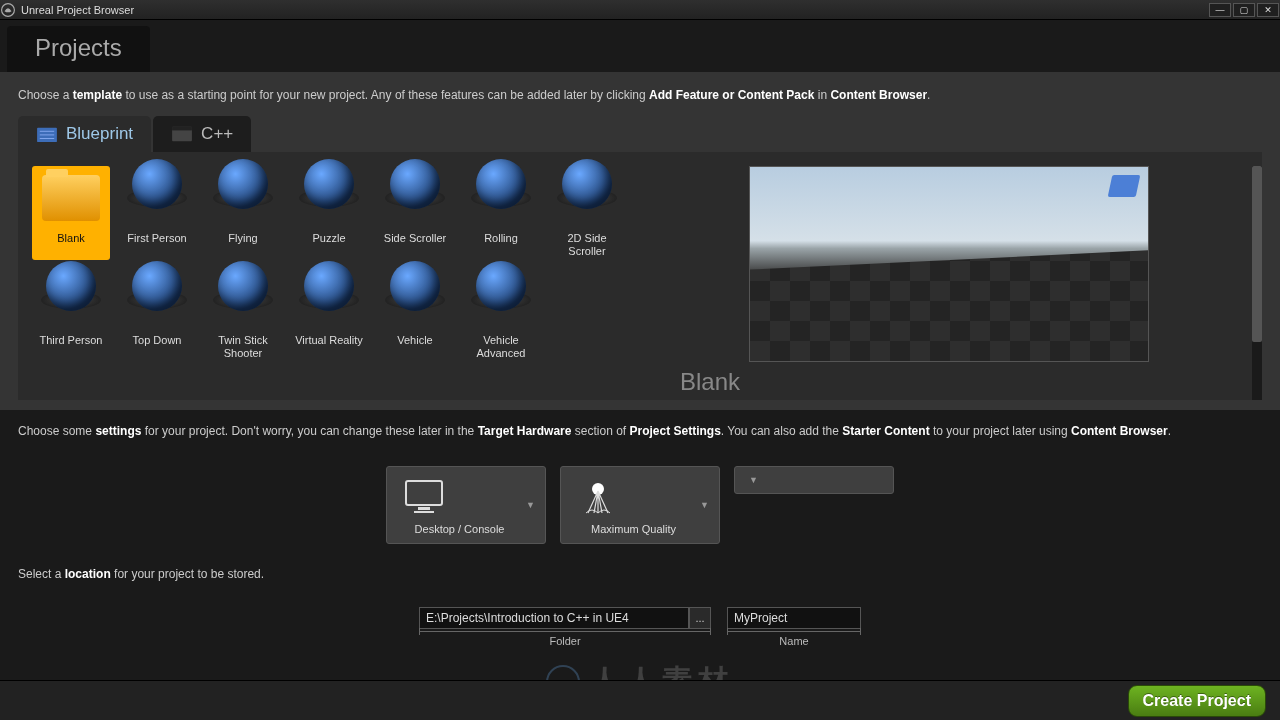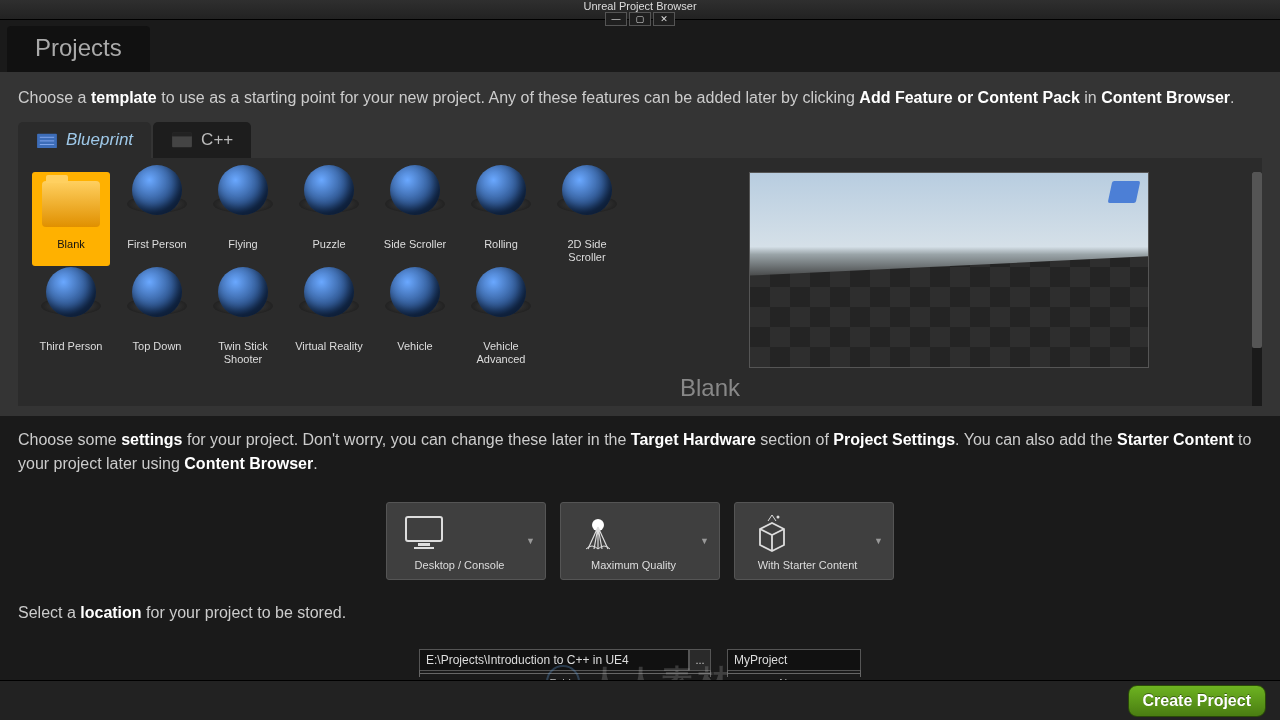--- a/index.html
+++ b/index.html
@@ -1,36 +1,36 @@
 <!DOCTYPE html>
 <html><head>
 <meta charset="utf-8">
 <style>
 * { margin: 0; padding: 0; box-sizing: border-box; font-family: "Segoe UI", Tahoma, sans-serif; }
 body { background: #1a1a1a; color: #c8c8c8; width: 1280px; height: 720px; overflow: hidden; position: relative; }
 
-.titlebar { height: 20px; background: linear-gradient(#2f2f2f,#222); display: flex; align-items: center; padding: 0 12px; border-bottom: 1px solid #000; flex-direction: column; }
+.titlebar { height: 20px; background: linear-gradient(#2f2f2f,#222); display: flex; align-items: center; padding: 0 1px; border-bottom: 1px solid #000; }
 .titlebar .logo { width: 14px; height: 14px; margin-right: 6px; }
 .titlebar .title { font-size: 11px; color: #ddd; flex: 1; }
 .titlebar .winbtns { display: flex; gap: 2px; }
 .titlebar .winbtn { width: 22px; height: 14px; background: #1f1f1f; border: 1px solid #555; display: flex; align-items: center; justify-content: center; font-size: 9px; color: #ddd; cursor: pointer; }
 
 .main-tabs { display: flex; align-items: flex-end; height: 52px; padding-left: 7px; background: #1a1a1a; }
 .main-tab { padding: 8px 28px 10px; font-size: 24px; color: #aaa; cursor: pointer; border-top-left-radius: 4px; border-top-right-radius: 4px; }
 .main-tab.inactive { background: #111; color: #aaa; }
 .main-tab.active { background: #343434; color: #eee; }
 
 .panel { background: #343434; padding: 14px 18px 10px; }
 
-.desc { font-size: 16px; color: #ccc; margin-bottom: 12px; line-height: 1.5; }
+.desc { font-size: 12px; color: #ccc; margin-bottom: 12px; line-height: 1.5; }
 .desc b { color: #fff; font-weight: 600; }
 
 .sub-tabs { display: flex; gap: 2px; }
 .sub-tab { display: flex; align-items: center; gap: 8px; padding: 8px 18px; font-size: 17px; background: #1d1d1d; color: #bbb; border-top-left-radius: 5px; border-top-right-radius: 5px; cursor: pointer; }
-.sub-tab.active { background: #2b2b2b; color: #9ec8e8; font-style: italic; }
+.sub-tab.active { background: #2b2b2b; color: #9ec8e8; }
 .sub-tab .ticon { width: 22px; height: 18px; }
 
 .templates-area { background: #2b2b2b; padding: 14px 0 0 14px; display: flex; gap: 14px; height: 248px; }
 .template-grid { width: 610px; display: flex; flex-wrap: wrap; gap: 8px 8px; align-content: flex-start; }
 .template-item { width: 78px; display: flex; flex-direction: column; align-items: center; cursor: pointer; padding: 2px; border-radius: 3px; }
 .template-item.selected { background: #ffb100; }
 .template-item .thumb { width: 72px; height: 60px; display: flex; align-items: center; justify-content: center; }
 .template-item .tlabel { font-size: 11px; text-align: center; color: #ddd; margin-top: 4px; line-height: 1.15; min-height: 26px; }
 .template-item.selected .tlabel { color: #111; font-weight: 500; }
 
@@ -267,31 +267,20 @@
                 <path d="M12 36 Q18 30 24 36 Q30 30 36 36" stroke="#ddd" fill="none"></path>
               </svg>
             </div>
           <div class="slabel">Maximum Quality</div>
         </div>
         <span class="chev">▼</span>
       </div>
     </div>
     <div class="setting-wrap">
       <div class="setting-card">
-        <div class="sbody">
-          <div class="sicon">
-              <svg width="48" height="40" viewBox="0 0 48 40">
-                <path d="M12 16 L24 10 L36 16 L36 32 L24 38 L12 32 Z" fill="none" stroke="#ddd" stroke-width="1.8"></path>
-                <path d="M12 16 L24 22 L36 16 M24 22 L24 38" stroke="#ddd" stroke-width="1.8" fill="none"></path>
-                <path d="M20 8 L24 2 L28 8" stroke="#ddd" fill="none"></path>
-                <circle cx="30" cy="4" r="1.5" fill="#ddd"></circle>
-              </svg>
-            </div>
-          <div class="slabel">With Starter Content</div>
-        </div>
         <span class="chev">▼</span>
       </div>
     </div>
   </div>
 
   <p class="desc" style="margin-top:7px;">
     <span>Select a </span><b>location</b><span> for your project to be stored.</span>
   </p>
 
   <div class="path-row">

